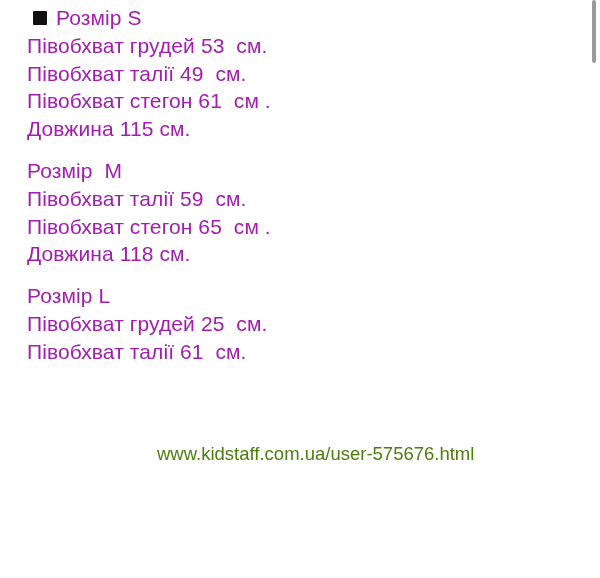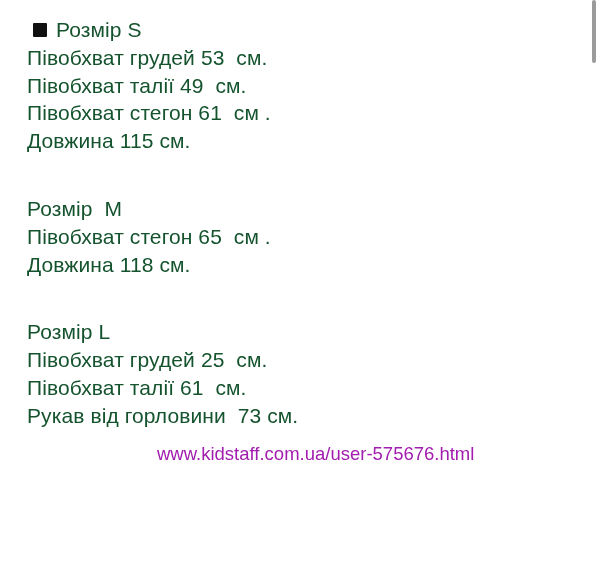--- a/index.html
+++ b/index.html
@@ -10,48 +10,48 @@
   body {
     width: 600px;
     height: 578px;
     position: relative;
     overflow: hidden;
     font-family: "Liberation Sans", sans-serif;
   }
   .content {
     position: relative;
     z-index: 1;
-    padding: 16px 0 0 27px;
-    color: #14532d;
+    padding: 4px 0 0 27px;
+    color: #a21caf;
     font-size: 21px;
     line-height: 27.8px;
     letter-spacing: 0.1px;
   }
   .line, .title-line {
     white-space: pre-wrap; 
   }
   .block { margin: 0; }
-  .block + .block { margin-top: 40px; } 
+  .block + .block { margin-top: 14px; } 
   .bullet {
     display: inline-block;
     width: 14px;
     height: 14px;
     background: #111111;
     border-radius: 1px;
     margin: 0 9px 0 6px;
     vertical-align: 0px;
   }
   .watermark {
     position: absolute;
     z-index: 0;
     left: 157px;
     top: 444px;
     font-size: 18.5px;
     line-height: 20px;
-    color: #a21caf;
+    color: #4d7c0f;
     white-space: nowrap;
     user-select: none;
   }
   .scrollbar-thumb {
     position: absolute;
     z-index: 2;
     top: 0;
     right: 4px;
     width: 4px;
     height: 63px;
@@ -69,26 +69,26 @@
   <div class="block">
     <div class="title-line"><span class="bullet"></span><span>Розмір S</span></div>
     <div class="line">Півобхват грудей 53  см.</div>
     <div class="line">Півобхват талії 49  см.</div>
     <div class="line">Півобхват стегон 61  см .</div>
     <div class="line">Довжина 115 см.</div>
   </div>
 
   <div class="block">
     <div class="title-line">Розмір  М</div>
+    <div class="line">Півобхват талії 59  см.</div>
     <div class="line">Півобхват стегон 65  см .</div>
     <div class="line">Довжина 118 см.</div>
   </div>
 
   <div class="block">
     <div class="title-line">Розмір L</div>
     <div class="line">Півобхват грудей 25  см.</div>
     <div class="line">Півобхват талії 61  см.</div>
-    <div class="line">Рукав від горловини  73 см.</div>
   </div>
 
 </div>
 
 <div class="scrollbar-thumb"></div>
 
 </body></html>

